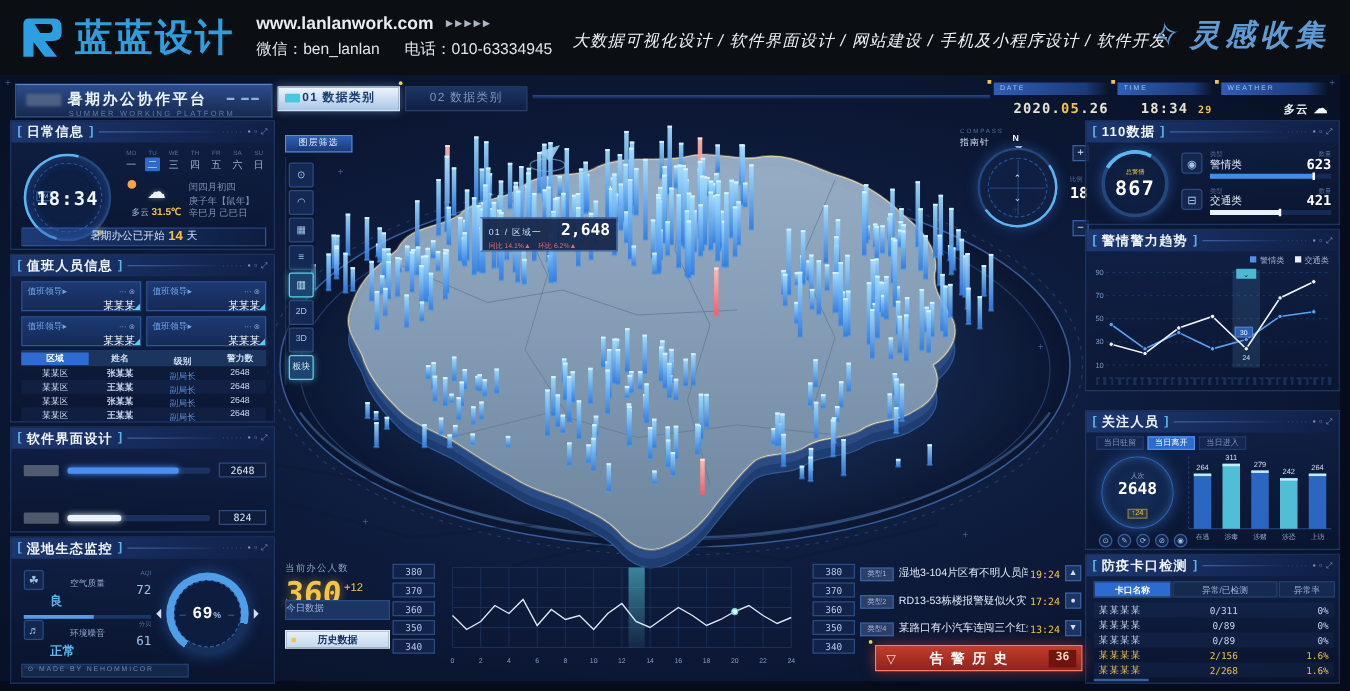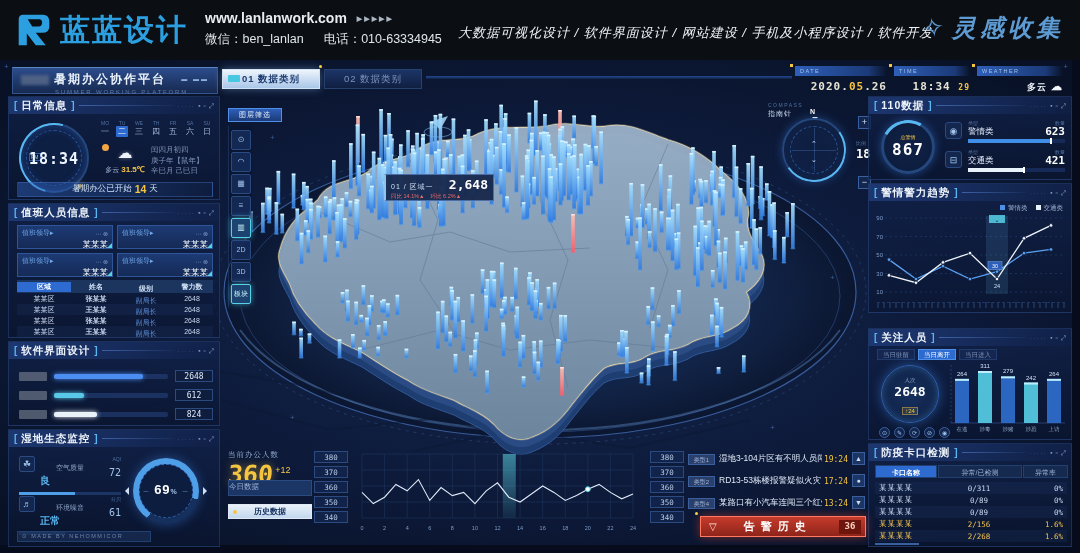--- a/index.html
+++ b/index.html
@@ -1617,27 +1617,20 @@
           <span class="ctl">⤢</span>
         </div>
       <div id="flow-rows"></div>
     <div class="flow-row" style="top: 27px;">
           <span class="fp"></span>
           <div class="ftrack">
             <div class="ffill" style="width: 78%; background: rgb(75, 141, 240); box-shadow: rgb(75, 141, 240) 0px 0px 5px;"></div>
           </div>
           <span class="fval">2648</span>
         </div>
-        <div class="flow-row" style="top: 46px;">
-          <span class="fp"></span>
-          <div class="ftrack">
-            <div class="ffill" style="width: 26%; background: rgb(89, 200, 232); box-shadow: rgb(89, 200, 232) 0px 0px 5px;"></div>
-          </div>
-          <span class="fval">612</span>
-        </div>
         <div class="flow-row" style="top: 65px;">
           <span class="fp"></span>
           <div class="ftrack">
             <div class="ffill" style="width: 38%; background: rgb(233, 241, 249); box-shadow: rgb(233, 241, 249) 0px 0px 5px;"></div>
           </div>
           <span class="fval">824</span>
         </div>
       </div>
 
     <div class="panel" style="top:369px;height:118px">

